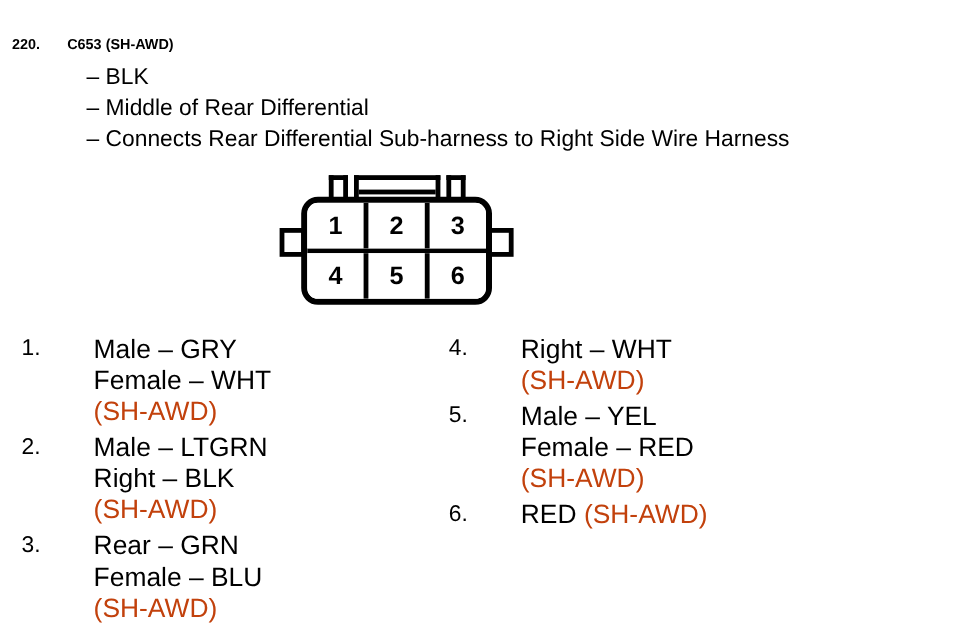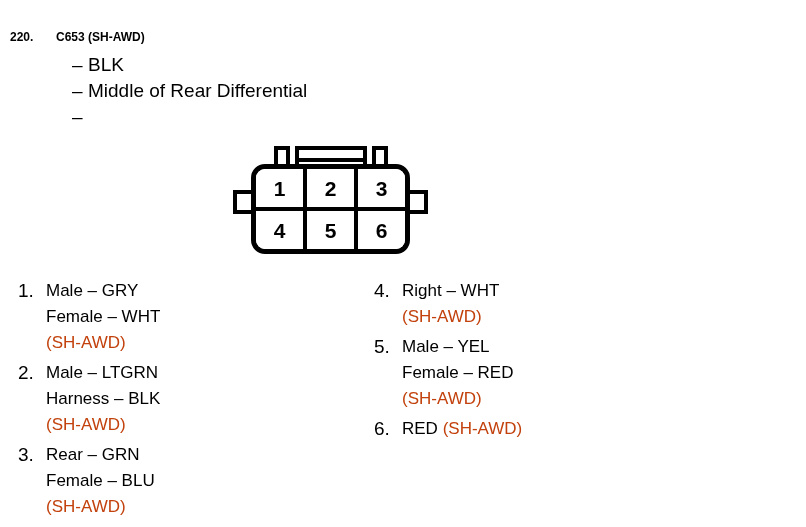--- a/index.html
+++ b/index.html
@@ -186,23 +186,24 @@
     flex: 0 0 28px;
     width: 28px;
     font-size: 19px;
     line-height: 26px;
     text-align: left;
   }
   .pin-body {
     flex: 1 1 auto;
   }
   .pin-line {
-    font-size: 17px;
+    font-size: 22px;
     line-height: 26px;
     white-space: nowrap;
+    margin-left: 32px;
   }
   .sh-awd {
     color: #c2410c;
   }
 </style>
 </head>
 <body>
 
 <div class="header">
   <div class="header-title">
@@ -212,20 +213,21 @@
     <div class="bullet-row">
       <span class="bullet-dash">–</span>
       <span>BLK</span>
     </div>
     <div class="bullet-row">
       <span class="bullet-dash">–</span>
       <span>Middle of Rear Differential</span>
     </div>
     <div class="bullet-row">
       <span class="bullet-dash">–</span>
+      <span>Connects Rear Differential Sub-harness to Right Side Wire Harness</span>
     </div>
   </div>
 </div>
 
 <div class="connector-wrap">
   <div class="tab-top-left"></div>
   <div class="tab-top-center"></div>
   <div class="tab-top-center-line"></div>
   <div class="tab-top-right"></div>
   <div class="tab-side-left"></div>
@@ -255,21 +257,21 @@
         <div class="pin-line">Male – GRY</div>
         <div class="pin-line">Female – WHT</div>
         <div class="pin-line sh-awd">(SH-AWD)</div>
       </div>
     </div>
 
     <div class="pin-entry">
       <div class="pin-index">2.</div>
       <div class="pin-body">
         <div class="pin-line">Male – LTGRN</div>
-        <div class="pin-line">Harness – BLK</div>
+        <div class="pin-line">Right – BLK</div>
         <div class="pin-line sh-awd">(SH-AWD)</div>
       </div>
     </div>
 
     <div class="pin-entry">
       <div class="pin-index">3.</div>
       <div class="pin-body">
         <div class="pin-line">Rear – GRN</div>
         <div class="pin-line">Female – BLU</div>
         <div class="pin-line sh-awd">(SH-AWD)</div>

